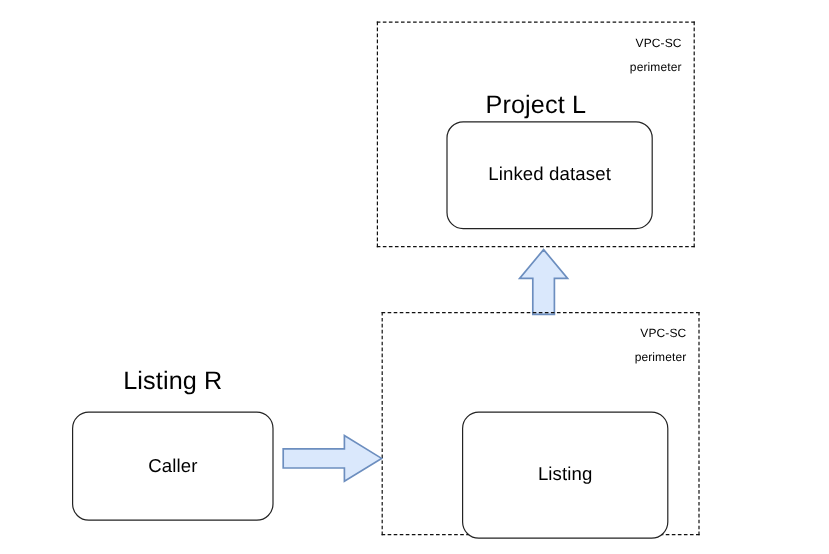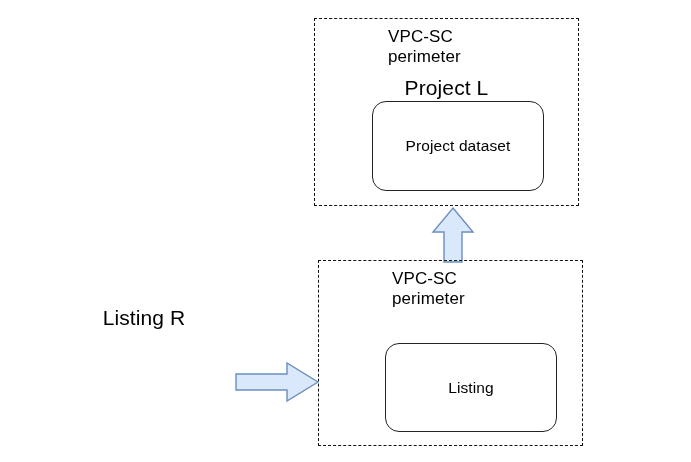--- a/index.html
+++ b/index.html
@@ -38,23 +38,23 @@
   #perimeter-bottom {
     left: 318px;
     top: 260px;
     width: 265px;
     height: 186px;
   }
 
   
   .perimeter-label {
     position: absolute;
-    font-size: 17px;
+    font-size: 10px;
     line-height: 20px;
-    text-align: left;
+    text-align: right;
     white-space: pre-line;
     letter-spacing: 0.1px;
   }
   #perimeter-top-label {
     right: 10px;
     top: 8px;
     width: 180px;
   }
   #perimeter-bottom-label {
     right: 10px;
@@ -103,21 +103,21 @@
   #node-linked-dataset {
     left: 372px;
     top: 101px;
     width: 172px;
     height: 90px;
   }
   #node-listing {
     left: 385px;
     top: 343px;
     width: 172px;
-    height: 89px;
+    height: 106px;
   }
   #node-caller {
     left: 60px;
     top: 343px;
     width: 168px;
     height: 91px;
   }
 
   
   .arrow-svg {
@@ -145,35 +145,36 @@
 <div id="canvas">
 
   <div class="perimeter" id="perimeter-top">
 
     <div class="perimeter-label" id="perimeter-top-label">VPC-SC
 perimeter</div>
 
     <div class="project-label" id="project-l-label">Project L</div>
   </div>
 
-  <div class="node" id="node-linked-dataset">Project dataset</div>
+  <div class="node" id="node-linked-dataset">Linked dataset</div>
 
   <svg class="arrow-svg" id="arrow-up" width="46" height="58" viewBox="0 0 46 58">
     <polygon class="arrow-shape" points="23,2 43,26 32,26 32,56 14,56 14,26 3,26"></polygon>
   </svg>
 
   <div class="perimeter" id="perimeter-bottom">
 
     <div class="perimeter-label" id="perimeter-bottom-label">VPC-SC
 perimeter</div>
 
   </div>
 
   <div class="node" id="node-listing">Listing</div>
 
   <div class="project-label" id="project-r-label">Listing R</div>
 
+  <div class="node" id="node-caller">Caller</div>
 
   <svg class="arrow-svg" id="arrow-right" width="86" height="42" viewBox="0 0 86 42">
     <polygon class="arrow-shape" points="2,13 53,13 53,2 84,21 53,40 53,29 2,29"></polygon>
   </svg>
 
 </div>
 
 </body></html>

